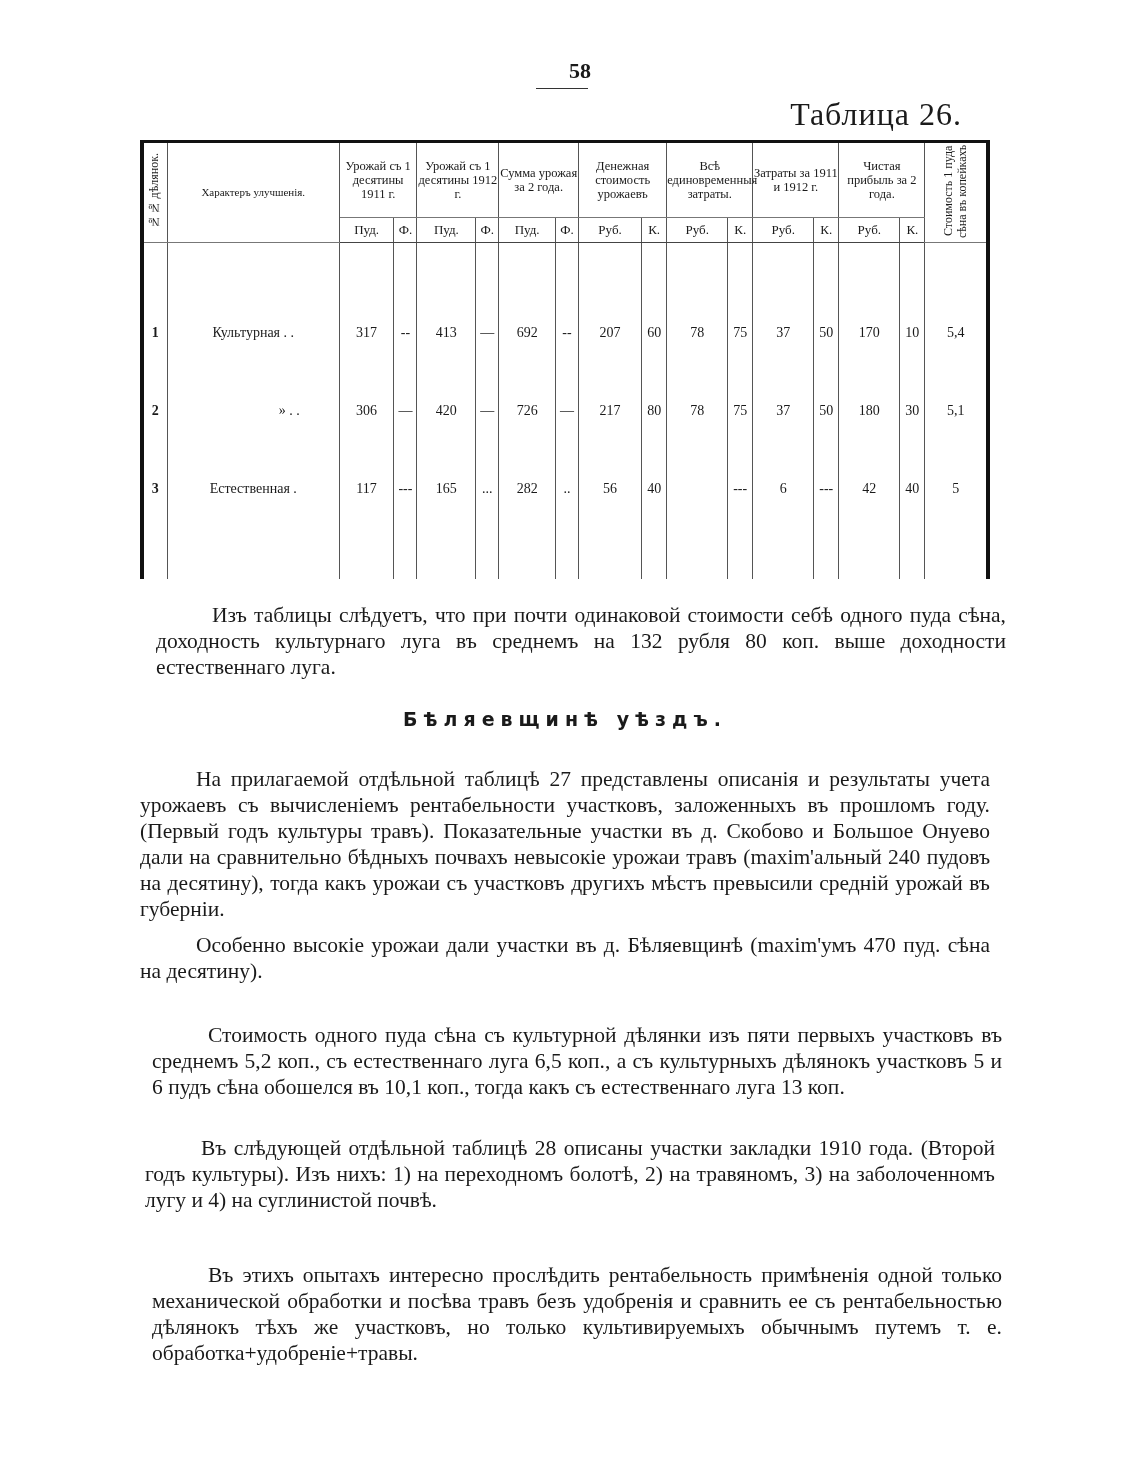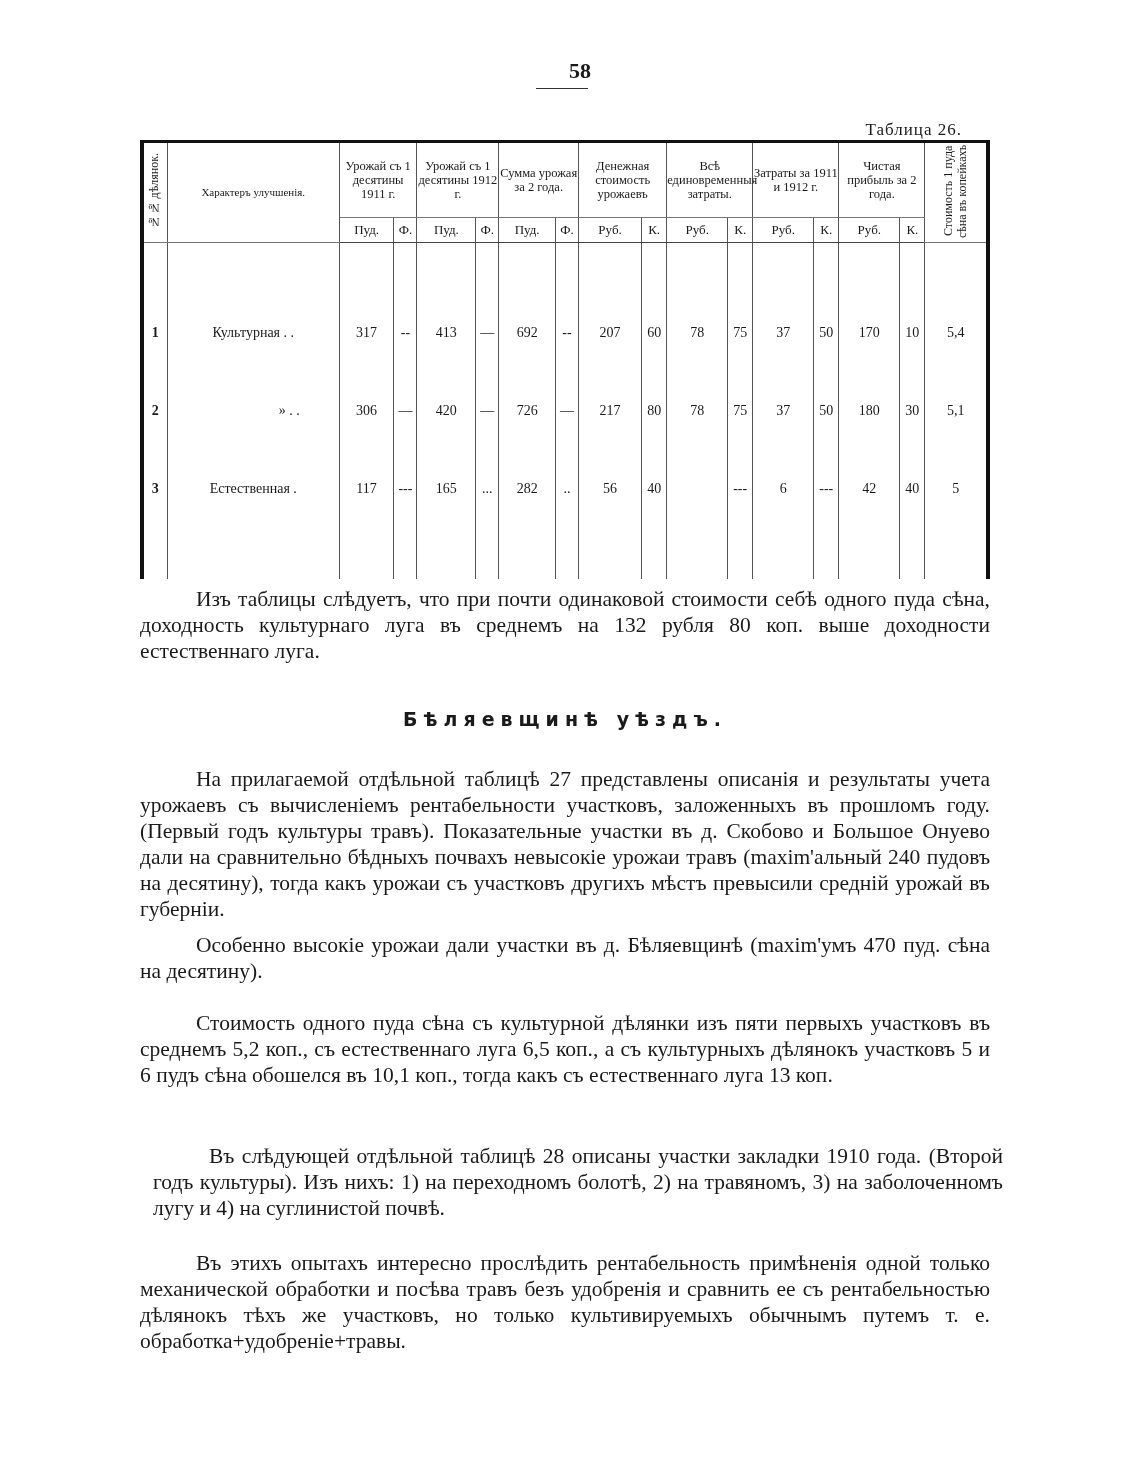--- a/index.html
+++ b/index.html
@@ -1,19 +1,19 @@
 <!DOCTYPE html>
 <html><head>
 <meta charset="utf-8">
 <style>
   html, body { margin: 0; padding: 0; background: #ffffff; }
   body { width: 1134px; height: 1482px; position: relative; overflow: hidden; color: #1a1a1a; font-family: "DejaVu Serif", serif; }
   .page-number { position: absolute; left: 550px; top: 58px; width: 60px; text-align: center; font-size: 22px; font-weight: bold; font-family: "Liberation Serif", serif; }
   .page-number-rule { position: absolute; left: 536px; top: 88px; width: 52px; border-top: 1.5px solid #333; }
-  .table-caption { position: absolute; right: 172px; top: 120px; font-size: 17px; font-family: "Liberation Serif", serif; letter-spacing: 1px; }
+  .table-caption { position: absolute; right: 172px; top: 96px; font-size: 32px; font-family: "Liberation Serif", serif; letter-spacing: 1px; }
   .table-wrap { position: absolute; left: 140px; top: 140px; width: 850px; height: 408px; }
   table.data { border-collapse: collapse; width: 850px; height: 408px; table-layout: fixed; font-family: "Liberation Serif", serif; font-size: 12.5px; }
   table.data { border-top: 3px solid #111; border-left: 4px solid #111; border-right: 4px solid #111; }
   table.data th, table.data td { border-left: 1px solid #555; border-right: 1px solid #555; padding: 0; text-align: center; vertical-align: middle; }
   table.data thead th { border-bottom: 1px solid #777; font-weight: normal; line-height: 1.15; }
   table.data thead tr.units th { height: 24px; border-bottom: 1.5px solid #444; font-size: 13px; }
   table.data td { border-top: none; border-bottom: none; font-size: 14px; }
   td.num { text-align: right; padding-right: 8px; }
   td.sub { text-align: left; padding-left: 2px; }
   td.label { text-align: left; padding-left: 20px; margin-left: 28px; }
@@ -181,19 +181,19 @@
           <td></td>
           <td></td>
           <td></td>
           <td></td>
           <td></td>
     </tr>
   </tbody>
 </table>
 </div>
 
-<p class="paragraph p-summary" style="margin:0;">Изъ таблицы слѣдуетъ, что при почти одинаковой стоимости себѣ одного пуда сѣна, доходность культурнаго луга въ среднемъ на 132 рубля 80 коп. выше доходности естественнаго луга.</p>
+<p class="paragraph p-summary" style="margin:16px;">Изъ таблицы слѣдуетъ, что при почти одинаковой стоимости себѣ одного пуда сѣна, доходность культурнаго луга въ среднемъ на 132 рубля 80 коп. выше доходности естественнаго луга.</p>
 <div class="section-heading">Бѣляевщинѣ уѣздъ.</div>
 <p class="paragraph p1" style="margin:0;">На прилагаемой отдѣльной таблицѣ 27 представлены описанія и результаты учета урожаевъ съ вычисленіемъ рентабельности участковъ, заложенныхъ въ прошломъ году. (Первый годъ культуры травъ). Показательные участки въ д. Скобово и Большое Онуево дали на сравнительно бѣдныхъ почвахъ невысокіе урожаи травъ (maxim'альный 240 пудовъ на десятину), тогда какъ урожаи съ участковъ другихъ мѣстъ превысили средній урожай въ губерніи.</p>
 <p class="paragraph p2" style="margin:0;">Особенно высокіе урожаи дали участки въ д. Бѣляевщинѣ (maxim'умъ 470 пуд. сѣна на десятину).</p>
-<p class="paragraph p3" style="margin:0;">Стоимость одного пуда сѣна съ культурной дѣлянки изъ пяти первыхъ участковъ въ среднемъ 5,2 коп., съ естественнаго луга 6,5 коп., а съ культурныхъ дѣлянокъ участковъ 5 и 6 пудъ сѣна обошелся въ 10,1 коп., тогда какъ съ естественнаго луга 13 коп.</p>
-<p class="paragraph p4" style="margin:13px;">Въ слѣдующей отдѣльной таблицѣ 28 описаны участки закладки 1910 года. (Второй годъ культуры). Изъ нихъ: 1) на переходномъ болотѣ, 2) на травяномъ, 3) на заболоченномъ лугу и 4) на суглинистой почвѣ.</p>
-<p class="paragraph p5" style="margin:0;">Въ этихъ опытахъ интересно прослѣдить рентабельность примѣненія одной только механической обработки и посѣва травъ безъ удобренія и сравнить ее съ рентабельностью дѣлянокъ тѣхъ же участковъ, но только культивируемыхъ обычнымъ путемъ т. е. обработка+удобреніе+травы.</p>
+<p class="paragraph p3" style="margin:12px;">Стоимость одного пуда сѣна съ культурной дѣлянки изъ пяти первыхъ участковъ въ среднемъ 5,2 коп., съ естественнаго луга 6,5 коп., а съ культурныхъ дѣлянокъ участковъ 5 и 6 пудъ сѣна обошелся въ 10,1 коп., тогда какъ съ естественнаго луга 13 коп.</p>
+<p class="paragraph p4" style="margin:5px;">Въ слѣдующей отдѣльной таблицѣ 28 описаны участки закладки 1910 года. (Второй годъ культуры). Изъ нихъ: 1) на переходномъ болотѣ, 2) на травяномъ, 3) на заболоченномъ лугу и 4) на суглинистой почвѣ.</p>
+<p class="paragraph p5" style="margin:12px;">Въ этихъ опытахъ интересно прослѣдить рентабельность примѣненія одной только механической обработки и посѣва травъ безъ удобренія и сравнить ее съ рентабельностью дѣлянокъ тѣхъ же участковъ, но только культивируемыхъ обычнымъ путемъ т. е. обработка+удобреніе+травы.</p>
 
 </body></html>

